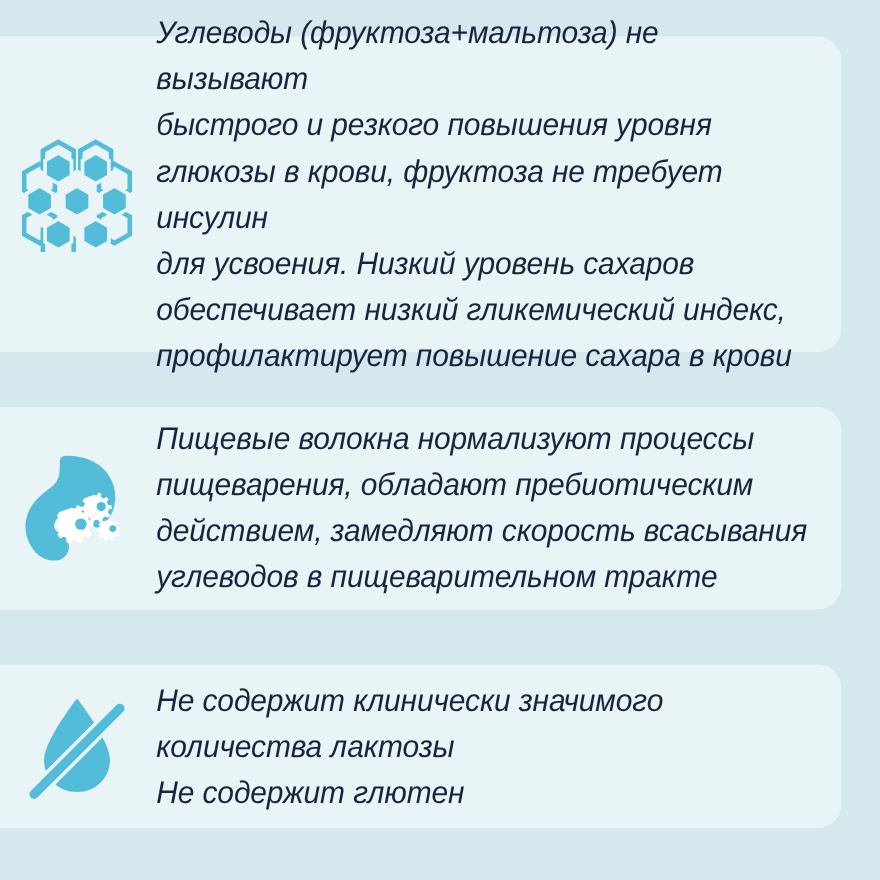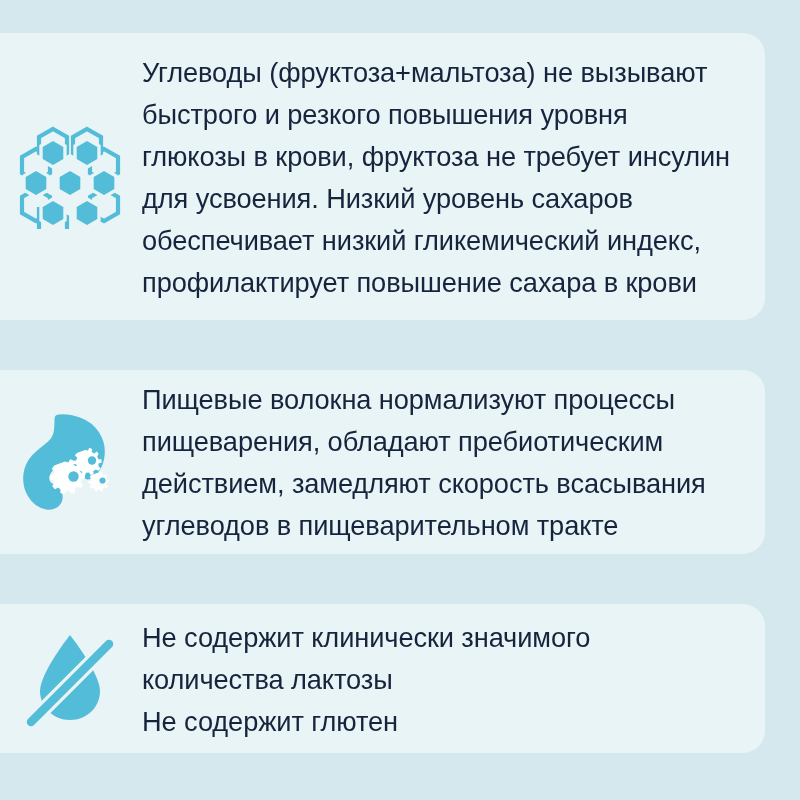--- a/index.html
+++ b/index.html
@@ -10,20 +10,21 @@
     width: 800px;
     height: 800px;
     background: #d4e8ed;
     font-family: "Liberation Sans", "DejaVu Sans", sans-serif;
     overflow: hidden;
   }
   #infographic {
     position: relative;
     width: 655px;
     height: 800px;
+    font-style: italic;
   }
   .card {
     position: absolute;
     left: -30px;
     background: #e8f4f5;
     border-top-right-radius: 22px;
     border-bottom-right-radius: 22px;
     border-top-left-radius: 22px;
     border-bottom-left-radius: 22px;
     display: flex;

